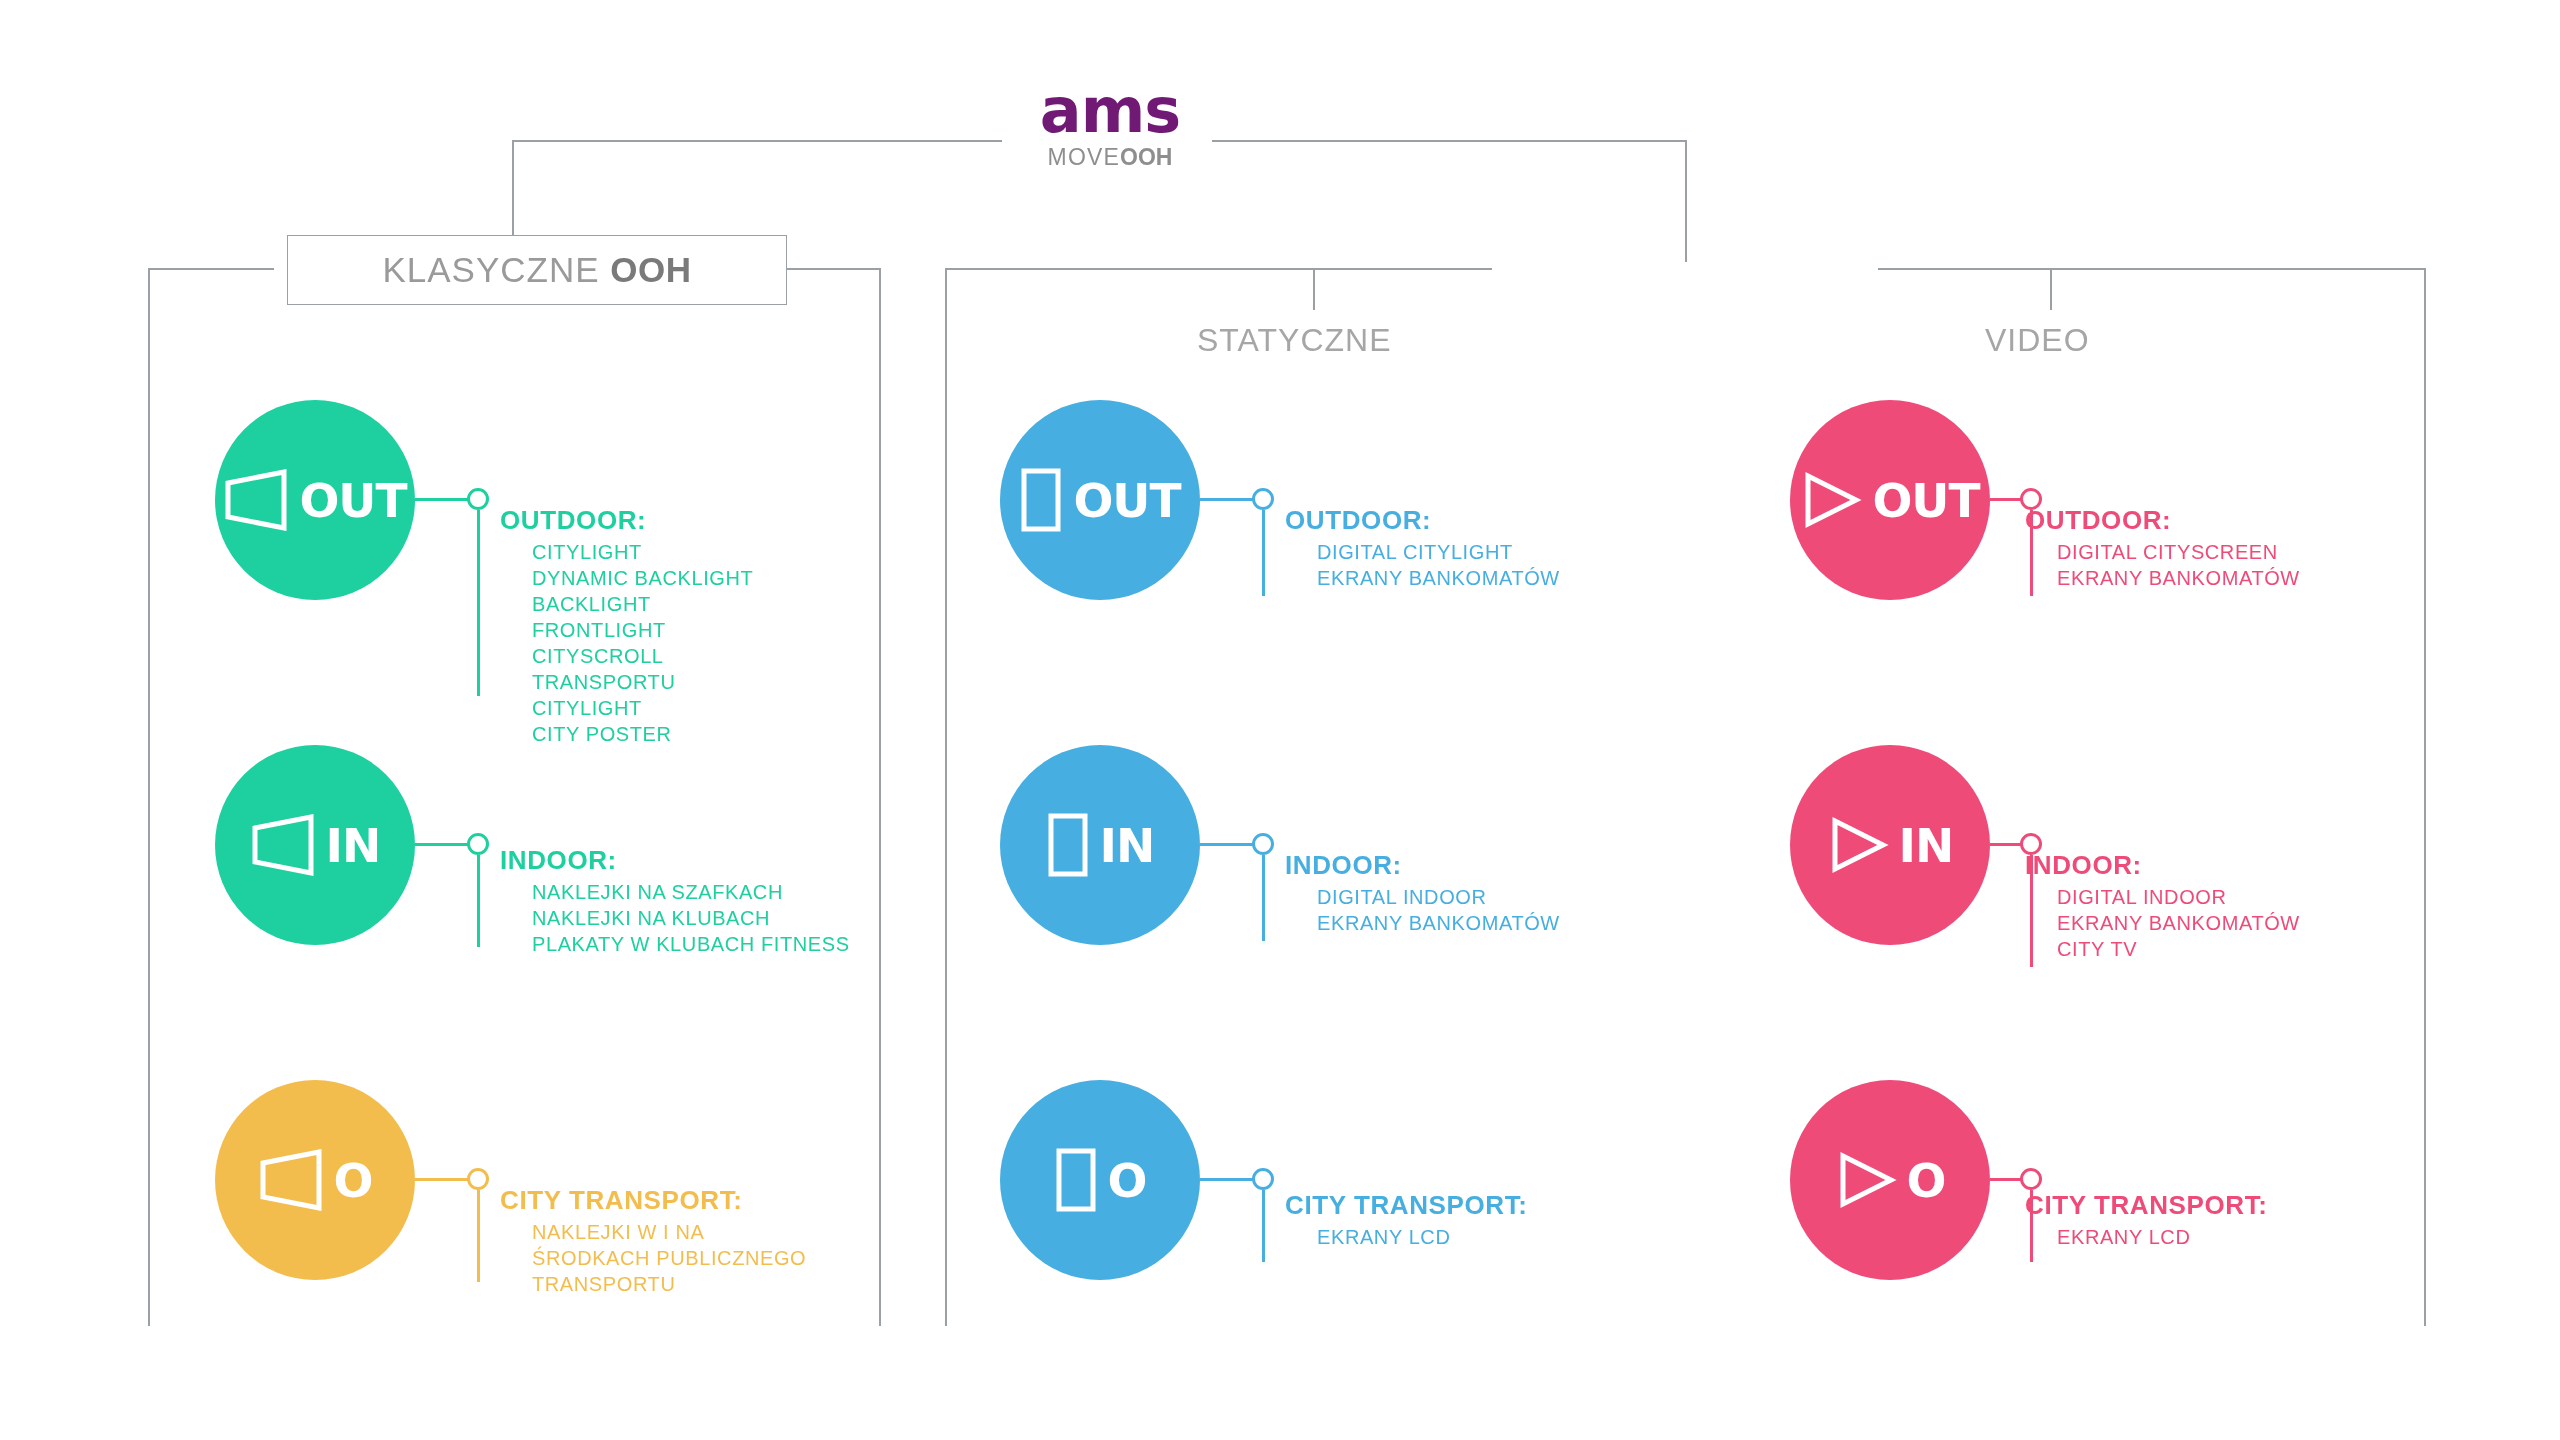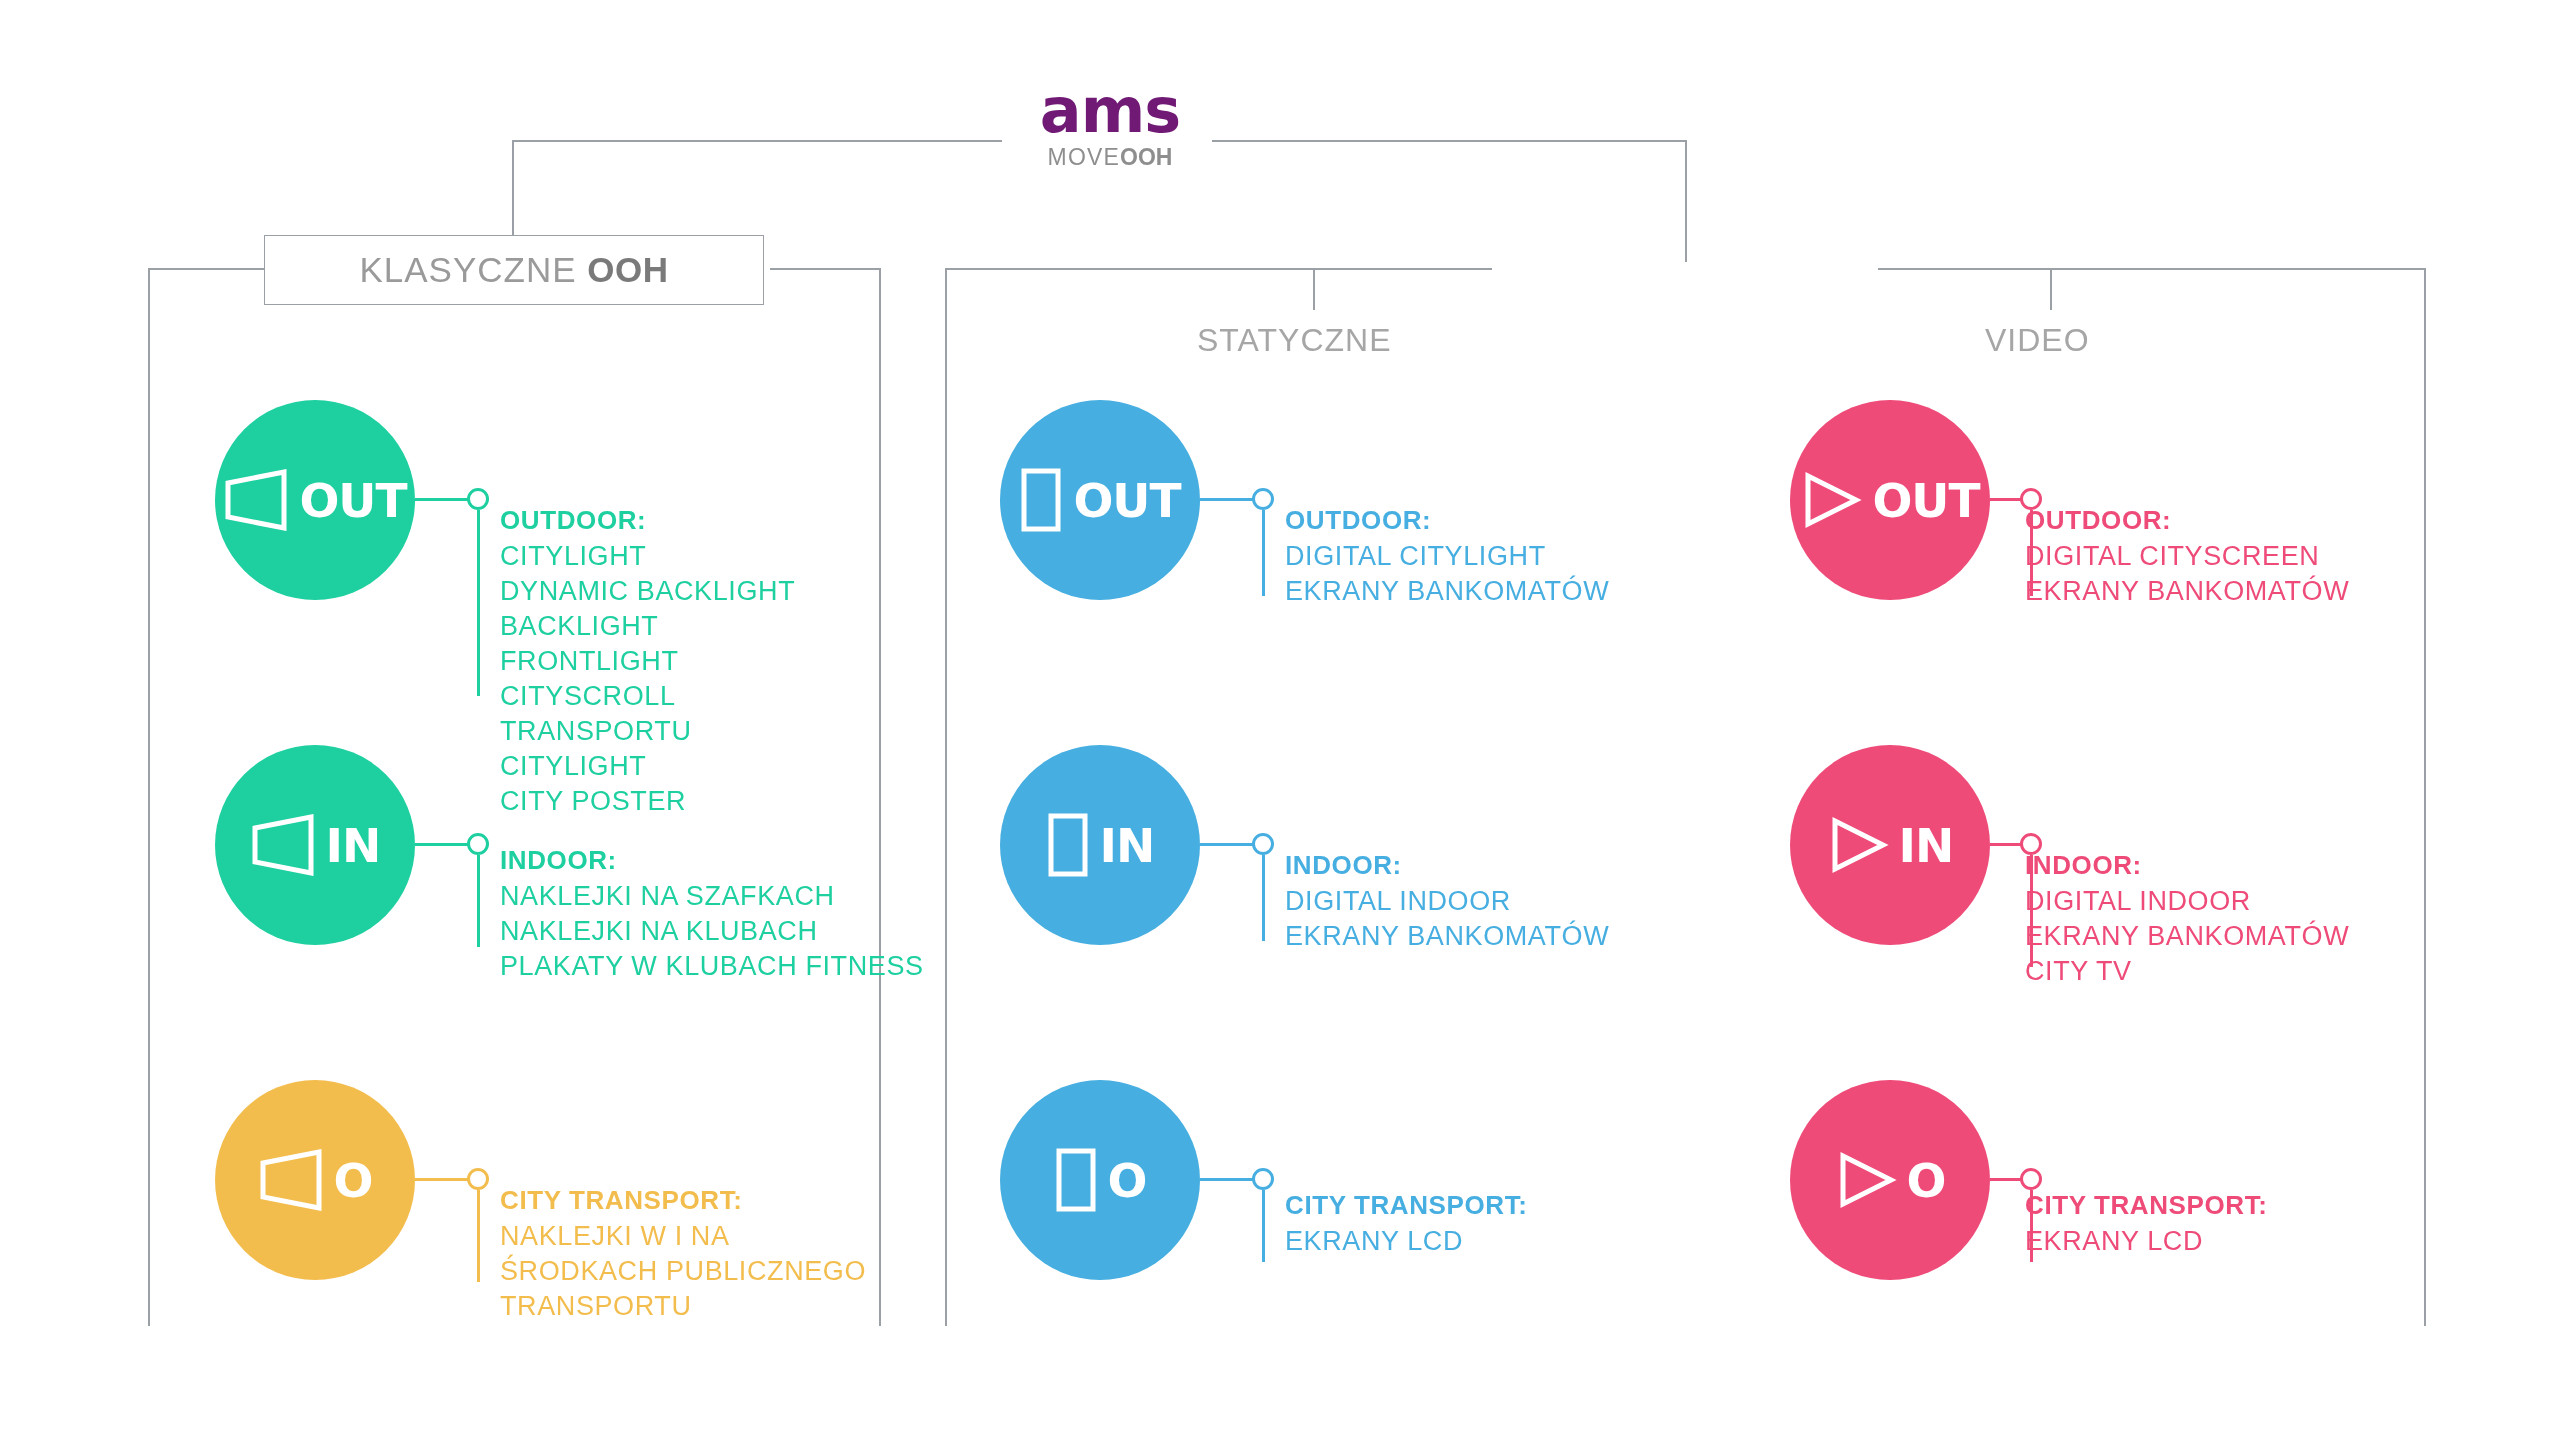--- a/index.html
+++ b/index.html
@@ -47,38 +47,38 @@
   .cn { position:absolute; }
   .cn .stub { position:absolute; height:3px; }
   .cn .ring { position:absolute; width:22px; height:22px; border-radius:50%; border:3px solid currentColor; background:#fff; }
   .cn .drop { position:absolute; width:3px; }
 
   
   .txt { position:absolute; }
   .txt .head {
     font-size:26px; font-weight:700; letter-spacing:0.6px; line-height:1.18;
     white-space:nowrap; margin-bottom:3px; }
-  .txt .item { font-size:27px; letter-spacing:0.6px; line-height:1.30; white-space:nowrap; }
+  .txt .item { font-size:20px; letter-spacing:0.6px; line-height:1.30; white-space:nowrap;margin-left:32px; }
 </style>
 </head>
 <body>
 
 <div class="stage">
 
   <div class="logo">
     <div class="logo-main">ams</div>
     <div class="logo-sub"><span>MOVE</span><b>OOH</b></div>
   </div>
 
   <div class="gl h" style="left:512px;  top:140px; width:490px;"></div>
   <div class="gl h" style="left:1212px; top:140px; width:475px;"></div>
   <div class="gl v" style="left:512px;  top:140px; height:122px;"></div>
   <div class="gl v" style="left:1685px; top:140px; height:122px;"></div>
 
-  <div class="cat-box" style="left:264px; top:235px; width:500px; height:70px;">
+  <div class="cat-box" style="left:287px; top:235px; width:500px; height:70px;">
     <div class="t"><span>KLASYCZNE</span> <b>OOH</b></div>
   </div>
 
   <div class="gl h" style="left:148px; top:268px; width:126px;"></div>
   <div class="gl h" style="left:770px; top:268px; width:111px;"></div>
   <div class="gl v" style="left:148px; top:268px; height:1058px;"></div>
   <div class="gl v" style="left:879px; top:268px; height:1058px;"></div>
 
   <div class="gl h" style="left:945px;  top:268px; width:547px;"></div>
   <div class="gl h" style="left:1878px; top:268px; width:548px;"></div>

